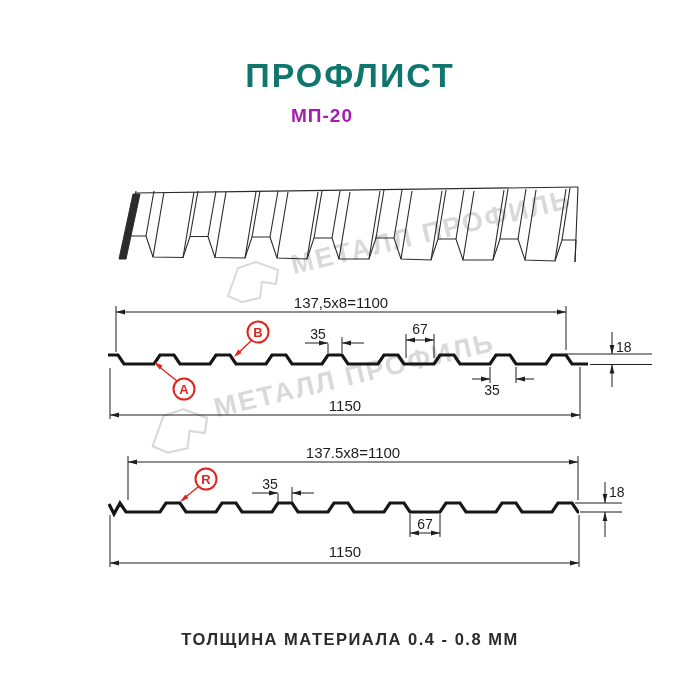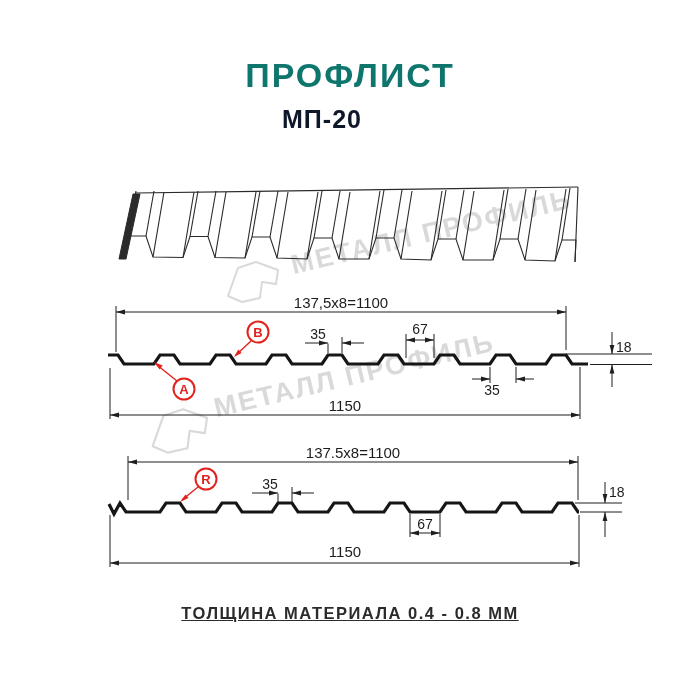--- a/index.html
+++ b/index.html
@@ -1,23 +1,23 @@
 <!DOCTYPE html>
 <html><head>
 <meta charset="utf-8">
 <style>
   html,body{margin:0;padding:0;background:#fff;}
   #page{position:relative;width:700px;height:700px;background:#fff;overflow:hidden;
         font-family:"Liberation Sans", sans-serif;}
   .title{position:absolute;top:56px;left:0;width:700px;text-align:center;
          font-size:34px;font-weight:800;letter-spacing:2px;color:#0f766e;}
   .subtitle{position:absolute;top:105px;left:0;width:644px;text-align:center;
-         font-size:25px;font-weight:700;letter-spacing:1px;color:#0f172a;}
-  .footer{position:absolute;top:604px;left:0;width:700px;text-align:center;
-         font-size:16.5px;font-weight:700;letter-spacing:1.5px;color:#2b2b2b;text-decoration:underline;}
+         font-size:19px;font-weight:700;letter-spacing:1px;color:#a21caf;}
+  .footer{position:absolute;top:630px;left:0;width:700px;text-align:center;
+         font-size:16.5px;font-weight:700;letter-spacing:1.5px;color:#2b2b2b;}
   .wm-text{position:absolute;color:#d9d9d9;font-weight:700;font-size:27px;
          letter-spacing:2px;white-space:nowrap;transform:rotate(-13.5deg);
          transform-origin:0 0;z-index:0;}
   .wm-logo{position:absolute;z-index:0;}
   svg{position:absolute;left:0;z-index:1;overflow:visible;}
   .ln{stroke:#1f1f1f;stroke-width:1;fill:none;}
   .prof{stroke:#161616;stroke-width:3.2;fill:none;stroke-linejoin:miter;}
   .sheet{stroke:#2a2a2a;stroke-width:1.1;fill:none;}
   .arr{fill:#1f1f1f;stroke:none;}
   .dimtxt{font-family:"Liberation Sans",sans-serif;font-size:15px;fill:#1d1d1d;}

